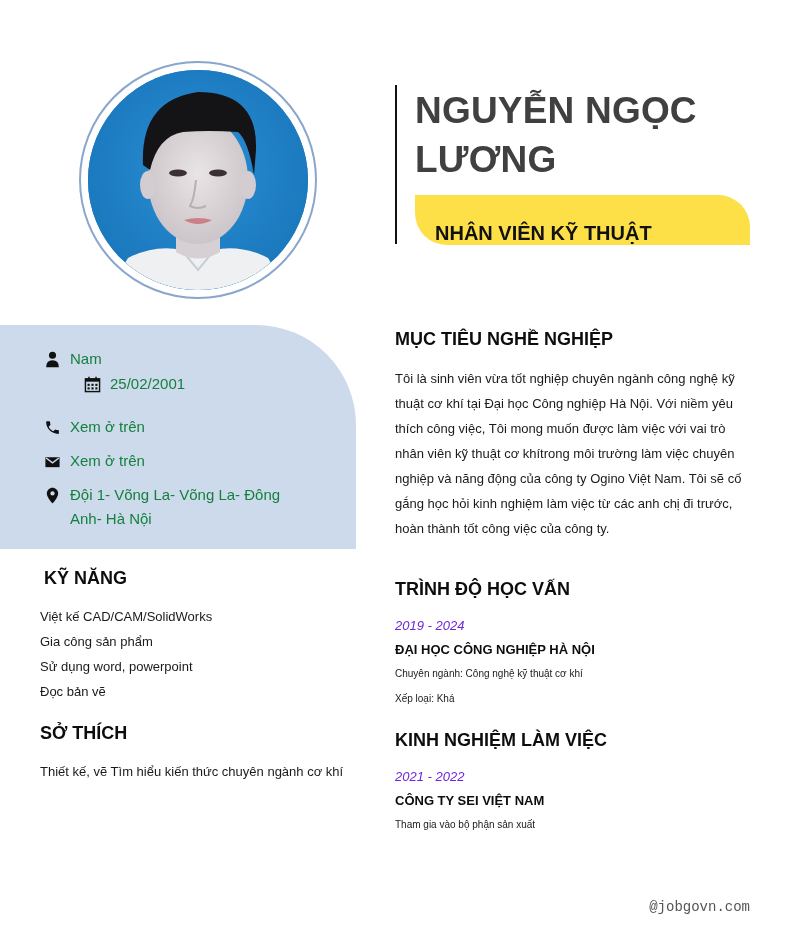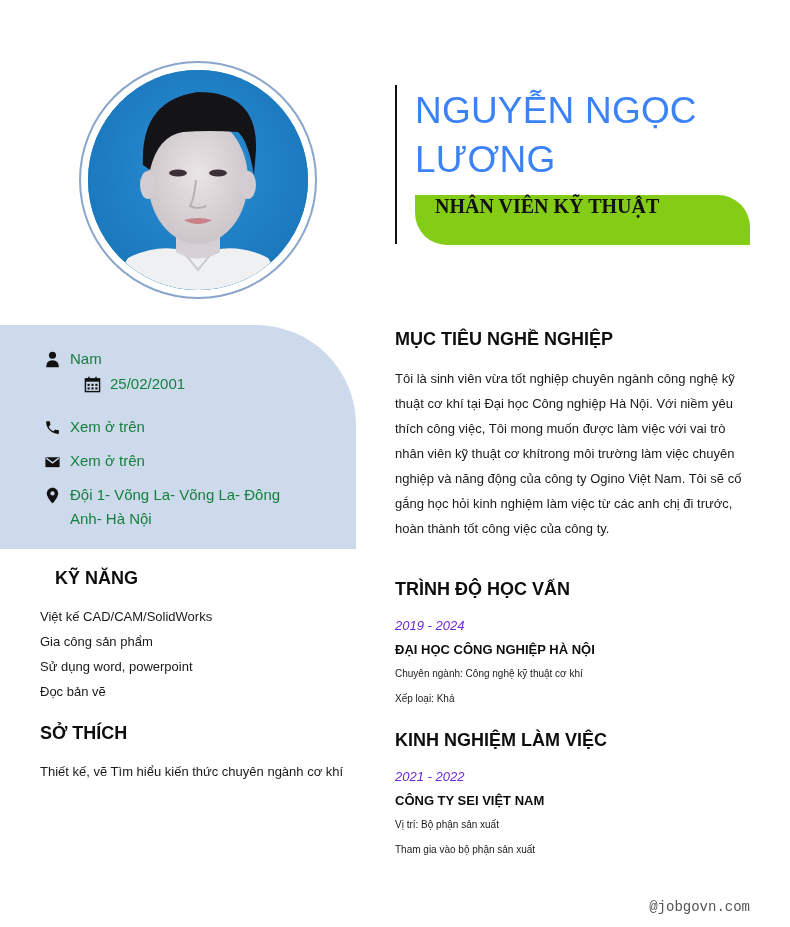--- a/index.html
+++ b/index.html
@@ -14,26 +14,26 @@
     .photo {
       position: absolute; left: 88px; top: 70px; width: 220px; height: 220px;
       border-radius: 50%; overflow: hidden; background: #1d7cc4;
     }
     .photo svg { width: 100%; height: 100%; display: block; }
 
     
     .name-rule { position: absolute; left: 395px; top: 85px; width: 2px; height: 159px; background: #111; }
     .name {
       position: absolute; left: 415px; top: 86px; width: 340px;
-      font-size: 37px; line-height: 49px; font-weight: normal; color: #3b82f6; letter-spacing: 0.2px;
+      font-size: 37px; line-height: 49px; font-weight: bold; color: #404040; letter-spacing: 0.2px;
     }
     .job-badge {
       position: absolute; left: 415px; top: 195px; width: 335px; height: 50px;
-      background: #84cc16; border-radius: 0 32px 0 32px;
-      display: flex; align-items: flex-start; padding-left: 20px; font-family: Liberation Serif, serif;
+      background: #fde047; border-radius: 0 32px 0 32px;
+      display: flex; align-items: flex-end; padding-left: 20px;
     }
     .job-badge span { font-size: 20px; font-weight: bold; color: #111; }
 
     
     .contact-panel {
       position: absolute; left: 0; top: 325px; width: 356px; height: 224px;
       background: #cddaeb; border-top-right-radius: 100px;
     }
     .contact-item { position: absolute; left: 44px; display: flex; align-items: flex-start; }
     .contact-item .ico { width: 17px; height: 17px; margin-right: 9px; margin-top: 2px; flex: none; }
@@ -157,21 +157,21 @@
 <div class="contact-item" style="top:485px;">
   <span class="ico">
     <svg viewBox="0 0 24 24">
         <path d="M12 1C7.6 1 4 4.6 4 9c0 6 8 14 8 14s8-8 8-14c0-4.4-3.6-8-8-8z" fill="#111"></path>
         <circle cx="12" cy="9" r="3" fill="#cddaeb"></circle>
       </svg>
   </span>
   <span class="txt">Đội 1- Võng La- Võng La- Đông Anh- Hà Nội</span>
 </div>
 
-<h2 class="sec-title" style="left:55px; top:568px;">KỸ NĂNG</h2>
+<h2 class="sec-title" style="left:44px; top:568px;">KỸ NĂNG</h2>
 <ul class="plain-list" style="left:40px; top:604px;">
   <li>Việt kế CAD/CAM/SolidWorks</li>
   <li>Gia công sản phẩm</li>
   <li>Sử dụng word, powerpoint</li>
   <li>Đọc bản vẽ</li>
 </ul>
 
 <h2 class="sec-title" style="left:40px; top:723px;">SỞ THÍCH</h2>
 <ul class="plain-list" style="left:40px; top:759px;">
   <li>Thiết kế, vẽ Tìm hiểu kiến thức chuyên ngành cơ khí</li>
@@ -185,17 +185,16 @@
   <div class="period">2019 - 2024</div>
   <div class="org">ĐẠI HỌC CÔNG NGHIỆP HÀ NỘI</div>
   <div class="line">Chuyên ngành: Công nghệ kỹ thuật cơ khí</div>
   <div class="line">Xếp loại: Khá</div>
 </div>
 
 <h2 class="sec-title" style="left:395px; top:730px;">KINH NGHIỆM LÀM VIỆC</h2>
 <div class="entry" style="top:765px;">
   <div class="period">2021 - 2022</div>
   <div class="org">CÔNG TY SEI VIỆT NAM</div>
-  <div class="line">Vị trí: Bộ phận sản xuất</div>
   <div class="line">Tham gia vào bộ phận sản xuất</div>
 </div>
 
 <div class="watermark">@jobgovn.com</div>
 
 </body></html>

